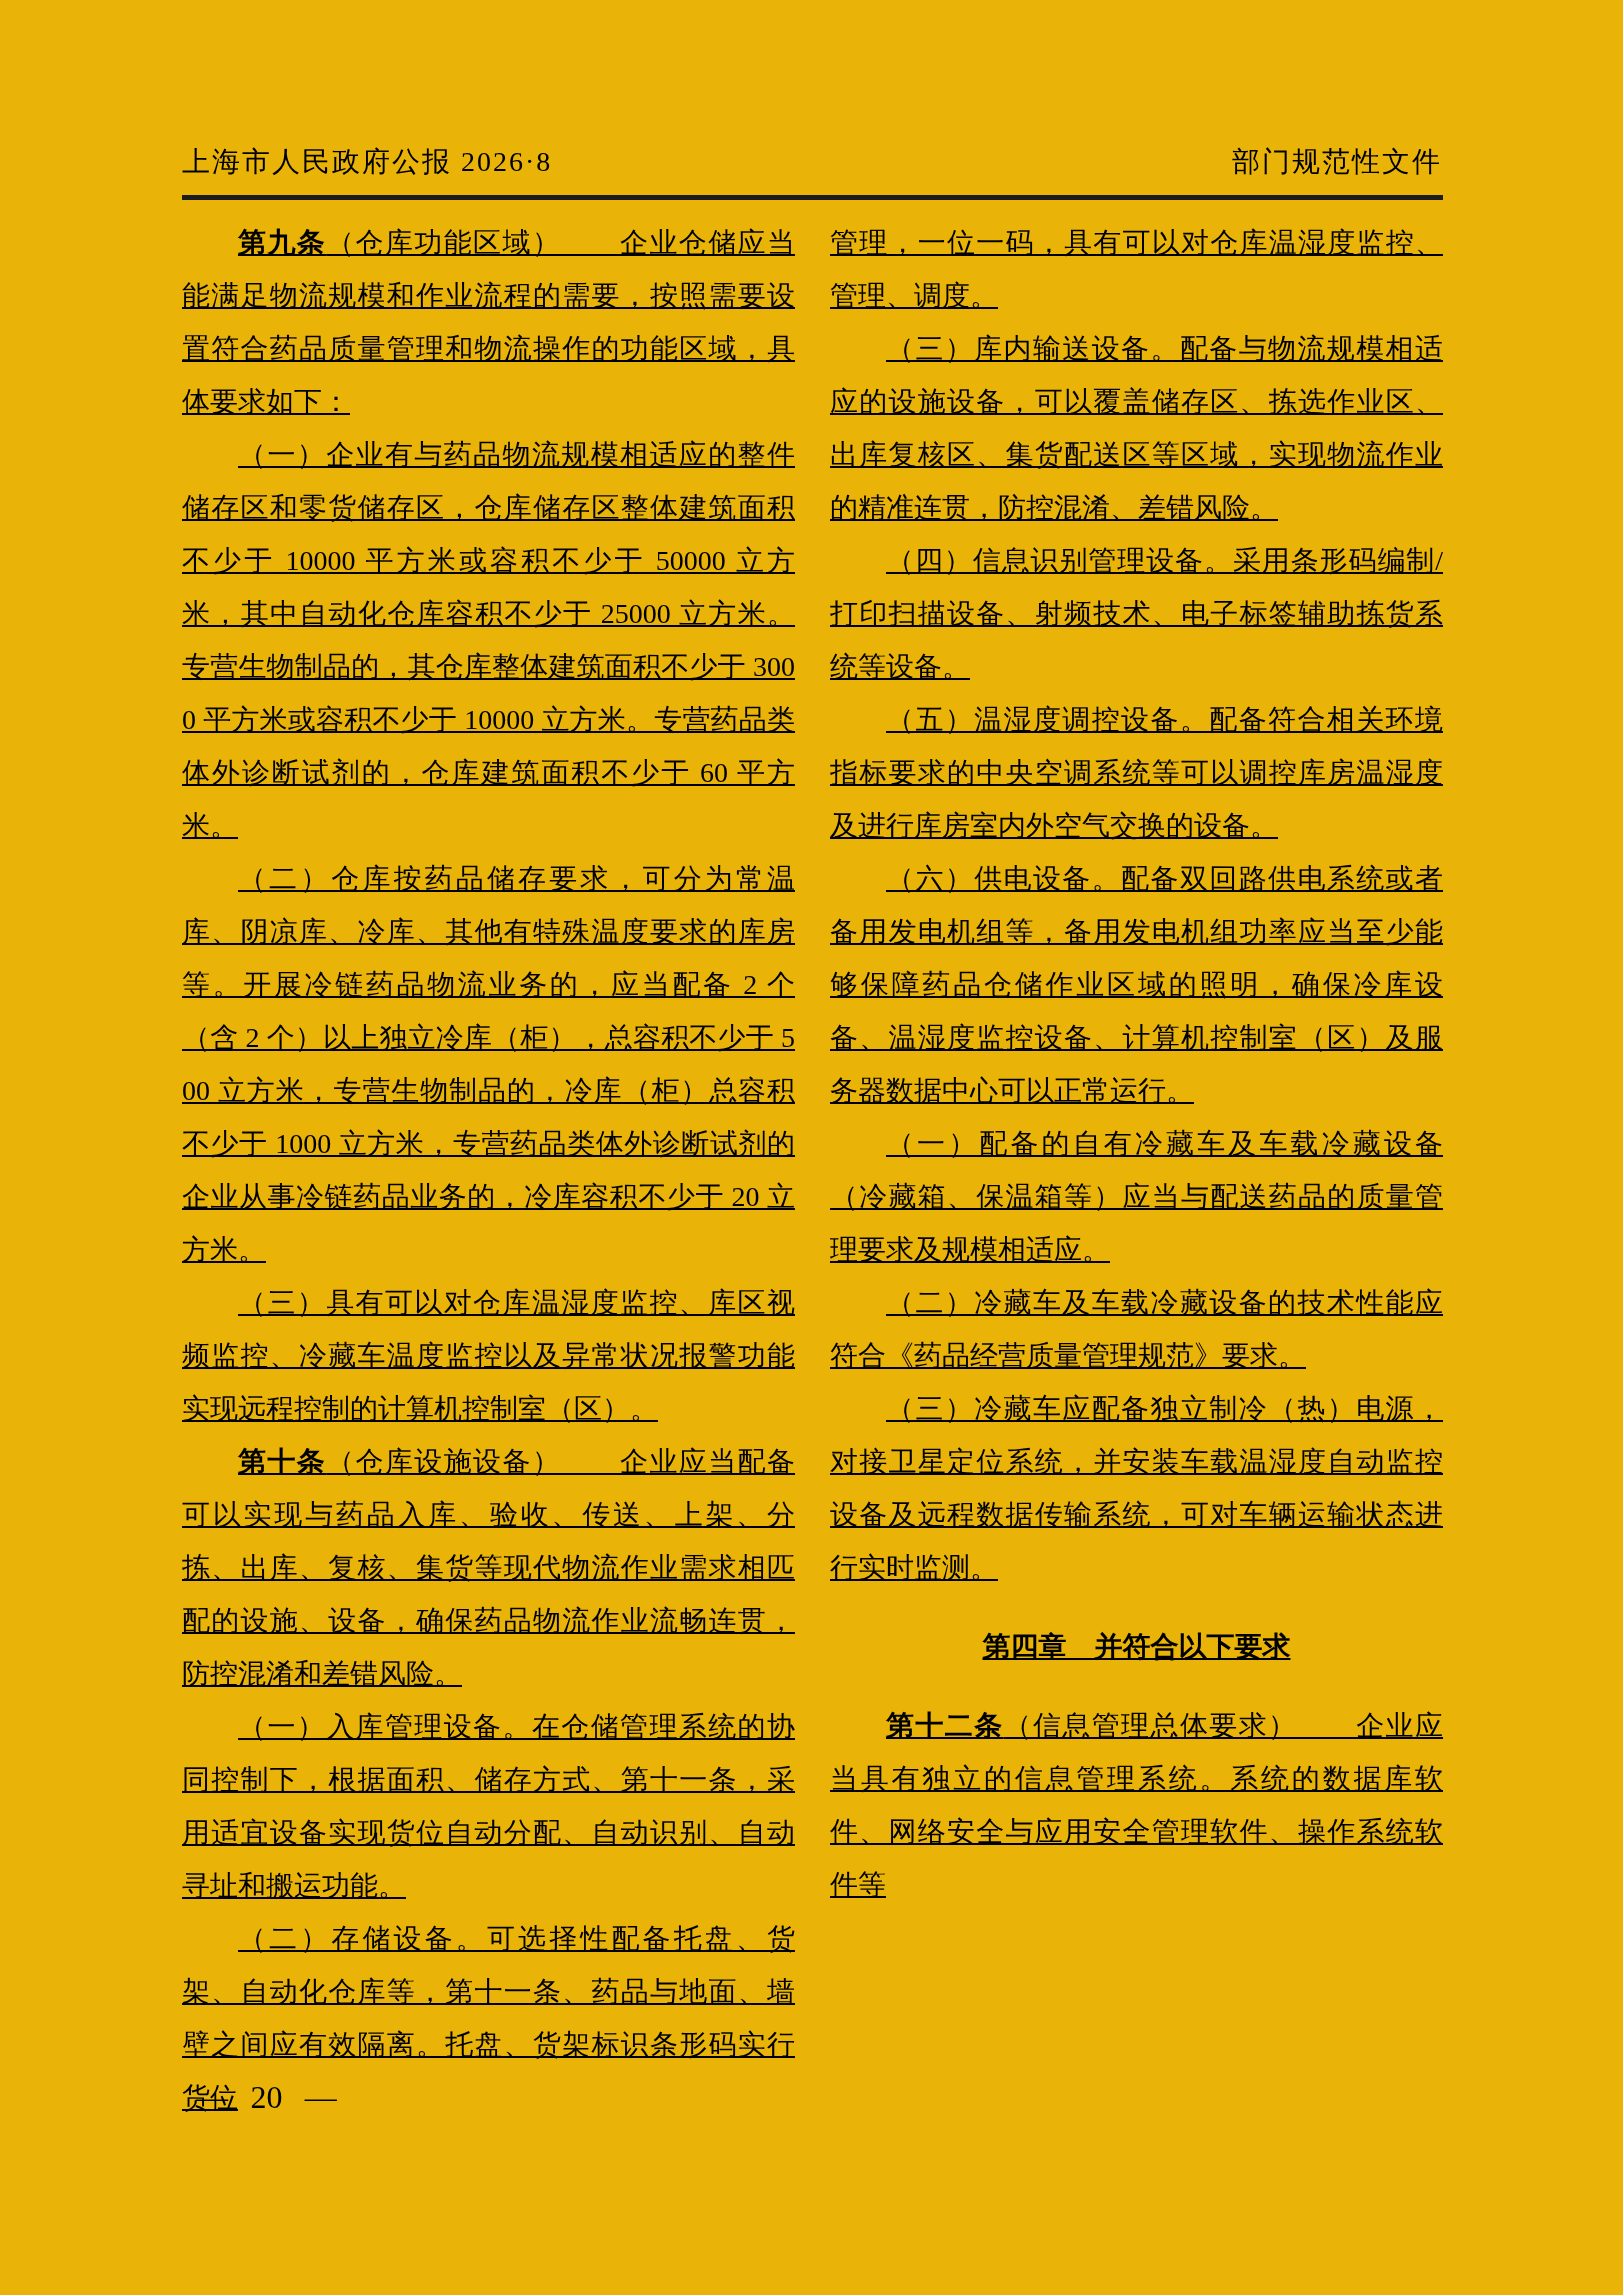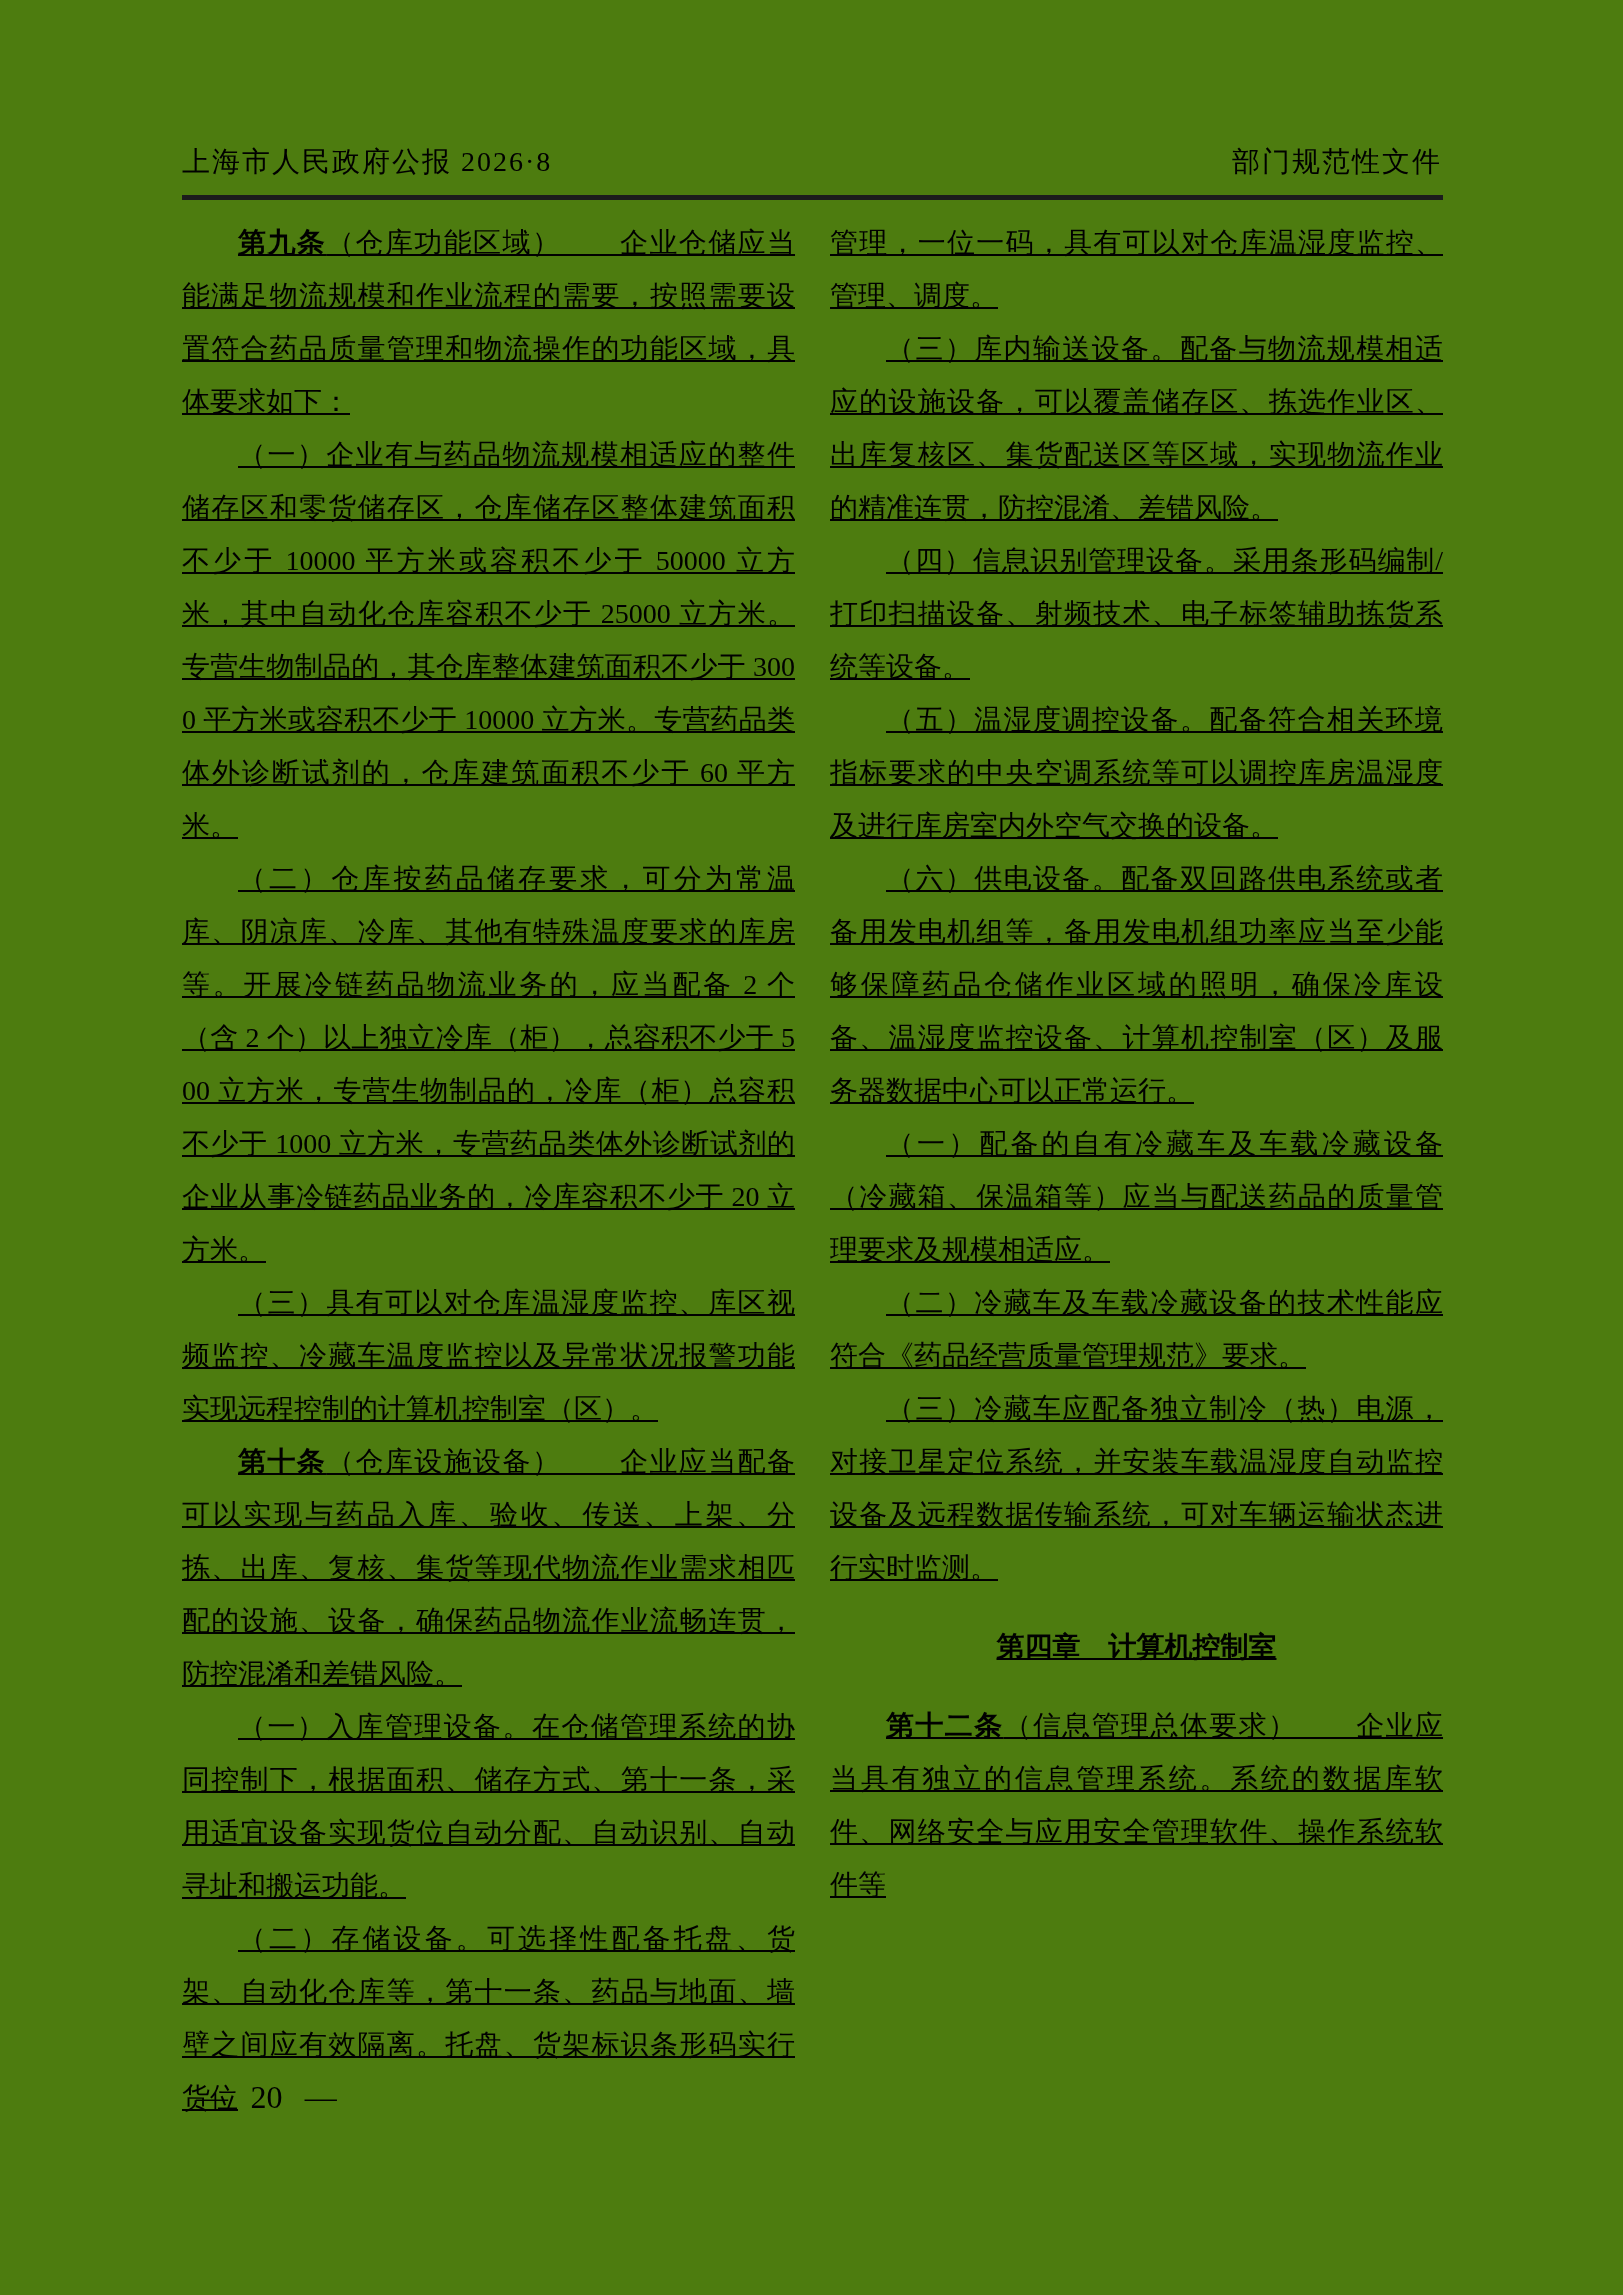--- a/index.html
+++ b/index.html
@@ -4,21 +4,21 @@
 <style>
   html, body {
     margin: 0;
     padding: 0;
     background: #ffffff;
   }
   .page {
     position: relative;
     width: 1623px;
     height: 2295px;
-    background: #4d7c0f;
+    background: #eab308;
     color: #000000;
     font-family: "Liberation Serif", "DejaVu Serif", serif;
     overflow: hidden;
   }
   
   .header-left {
     position: absolute;
     left: 182px;
     top: 143px;
     font-size: 28px;
@@ -111,21 +111,21 @@
       </div>
     <div class="col">
         <p class="para noindent">管理，一位一码，具有可以对仓库温湿度监控、管理、调度。</p>
         <p class="para">（三）库内输送设备。配备与物流规模相适应的设施设备，可以覆盖储存区、拣选作业区、出库复核区、集货配送区等区域，实现物流作业的精准连贯，防控混淆、差错风险。</p>
         <p class="para">（四）信息识别管理设备。采用条形码编制/打印扫描设备、射频技术、电子标签辅助拣货系统等设备。</p>
         <p class="para">（五）温湿度调控设备。配备符合相关环境指标要求的中央空调系统等可以调控库房温湿度及进行库房室内外空气交换的设备。</p>
         <p class="para">（六）供电设备。配备双回路供电系统或者备用发电机组等，备用发电机组功率应当至少能够保障药品仓储作业区域的照明，确保冷库设备、温湿度监控设备、计算机控制室（区）及服务器数据中心可以正常运行。</p>
         <p class="para">（一）配备的自有冷藏车及车载冷藏设备（冷藏箱、保温箱等）应当与配送药品的质量管理要求及规模相适应。</p>
         <p class="para">（二）冷藏车及车载冷藏设备的技术性能应符合《药品经营质量管理规范》要求。</p>
         <p class="para">（三）冷藏车应配备独立制冷（热）电源，对接卫星定位系统，并安装车载温湿度自动监控设备及远程数据传输系统，可对车辆运输状态进行实时监测。</p>
-        <p class="para chapter">第四章　计算机控制室</p>
+        <p class="para chapter">第四章　并符合以下要求</p>
         <p class="para"><b>第十二条</b>（信息管理总体要求）　　企业应当具有独立的信息管理系统。系统的数据库软件、网络安全与应用安全管理软件、操作系统软件等</p>
       </div>
   </div>
 
   <div class="footer">— 20 —</div>
 
 </div>
 
 
 </body></html>

